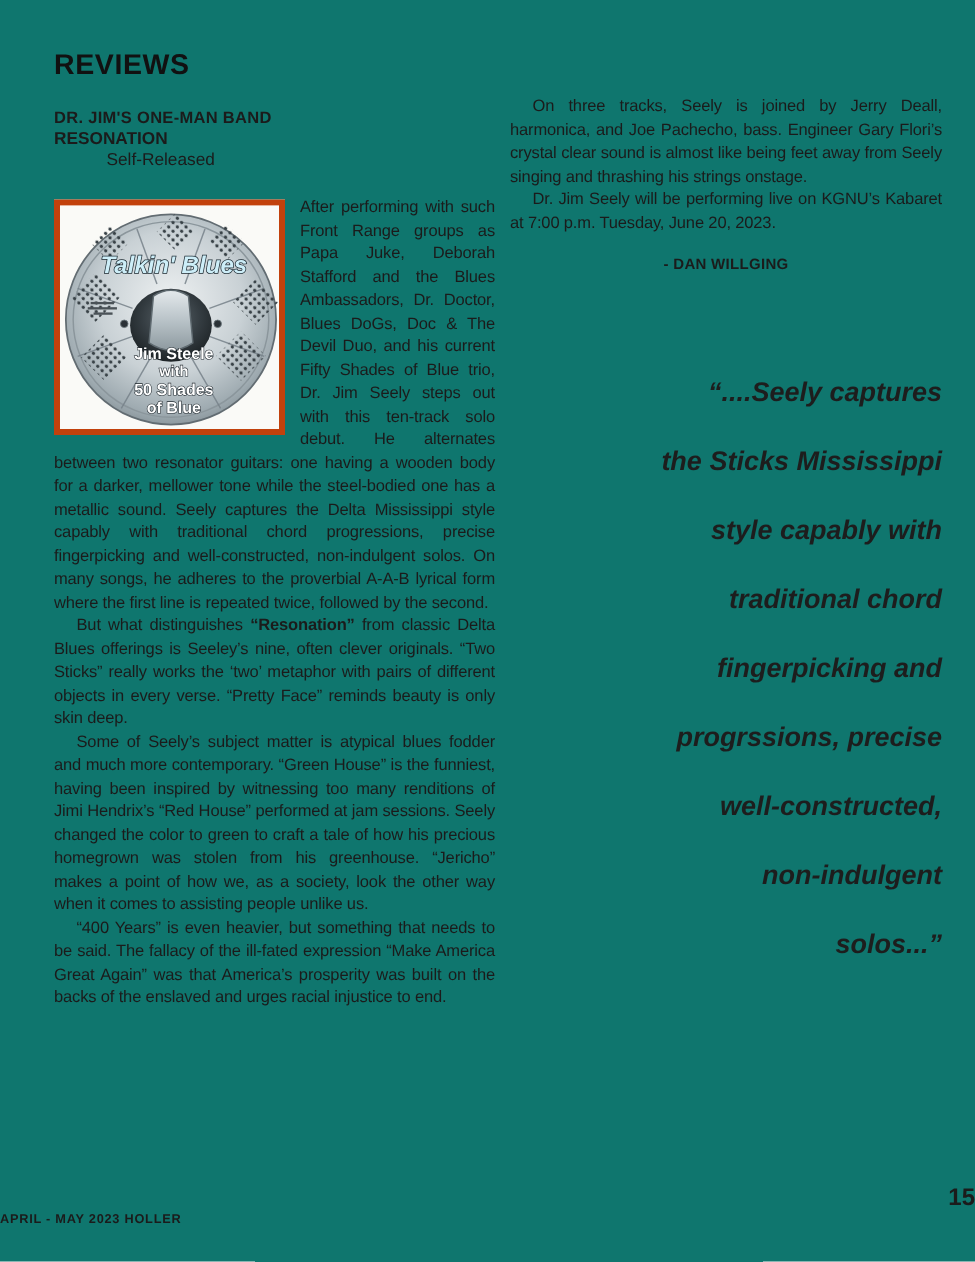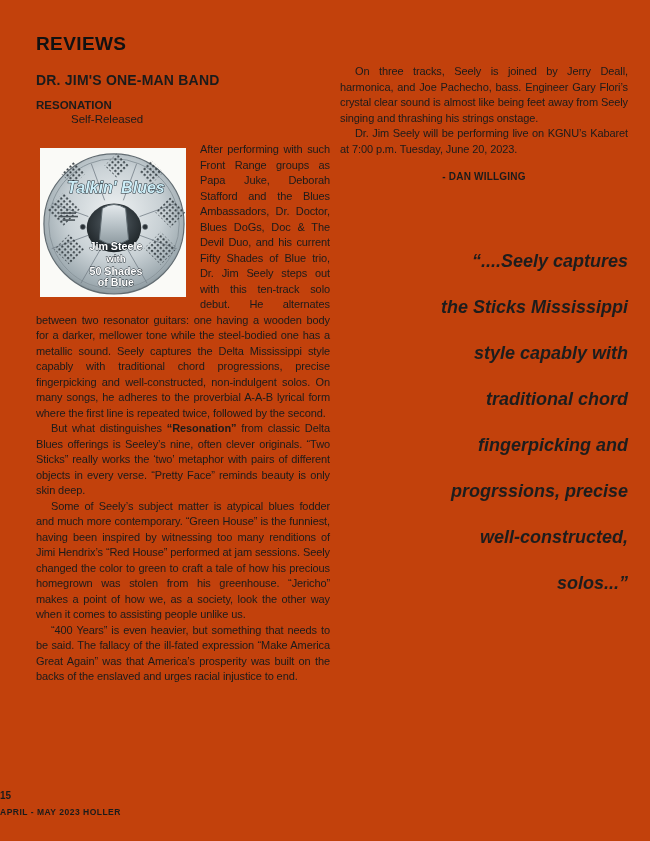--- a/index.html
+++ b/index.html
@@ -1,50 +1,50 @@
 <!DOCTYPE html>
 <html><head>
 <meta charset="utf-8">
 <style>
   html,body{margin:0;padding:0;background:#e9e9e9;}
   .page{
-    position:relative;width:650px;height:841px;margin:0 auto;background:#c2410c;
+    position:relative;width:650px;height:841px;margin:0 auto;background:#0f766e;
     font-family:"Liberation Sans","DejaVu Sans",sans-serif;color:#1b1b1b;overflow:hidden;
   }
   .section-title{
     position:absolute;left:36px;top:33px;font-size:19px;font-weight:bold;
     letter-spacing:.4px;color:#111;
   }
   .columns{position:absolute;left:36px;top:0;width:592px;display:flex;gap:10px;}
   .col-left{width:294px;padding-top:73px;box-sizing:border-box;}
   .col-right{width:288px;padding-top:64px;box-sizing:border-box;}
   .review-header{line-height:1.12;margin-bottom:17px;}
-  .artist{font-size:14px;font-weight:bold;letter-spacing:.2px;}
-  .album{font-size:11.5px;font-weight:bold;margin-top:10px;}
+  .artist{font-size:11px;font-weight:bold;letter-spacing:.2px;}
+  .album{font-size:11.5px;font-weight:bold;margin-top:2px;}
   .release{font-size:11.5px;margin-top:1px;margin-left:35px;}
   .album-art{
     float:left;width:154px;height:157px;margin:2px 10px 5px 0;
     border:4px solid #c2410c;box-sizing:border-box;background:#fbfbf8;
   }
   .album-art svg{display:block;width:100%;height:100%;}
   .paras p{
     margin:0;font-size:11px;line-height:15.5px;text-align:justify;
     letter-spacing:-.1px;
   }
   .paras p.indent{text-indent:15px;}
   .paras .b{font-weight:bold;}
   .byline{font-size:10px;font-weight:bold;margin-top:14px;letter-spacing:.2px;text-align:center;}
   .pull-quote{
     margin-top:56px;text-align:center;font-style:italic;font-weight:bold;
     font-size:18px;color:#1d1d1d;
   }
   .quote-line{line-height:46px;white-space:nowrap;text-align:right;}
   .footer-num{
-    position:absolute;left:0;right:0;top:790px;text-align:left;
-    font-size:10px;font-weight:bold;color:#1b1b1b;
+    position:absolute;left:0;right:0;top:790px;text-align:right;
+    font-size:16px;font-weight:bold;color:#1b1b1b;padding-left:48px;
   }
   .footer-text{
     position:absolute;left:0;right:0;top:807px;text-align:left;
     font-size:8.5px;font-weight:bold;letter-spacing:.5px;color:#1b1b1b;
   }
 </style>
 </head>
 <body>
 
 <div class="page">
@@ -140,20 +140,21 @@
         </div>
       <div class="byline">- DAN WILLGING</div>
       <div class="pull-quote">
           <div class="quote-line">“....Seely captures</div>
           <div class="quote-line">the Sticks Mississippi</div>
           <div class="quote-line">style capably with</div>
           <div class="quote-line">traditional chord</div>
           <div class="quote-line">fingerpicking and</div>
           <div class="quote-line">progrssions, precise</div>
           <div class="quote-line">well-constructed,</div>
+          <div class="quote-line">non-indulgent</div>
           <div class="quote-line">solos...”</div>
         </div>
     </div>
 
   </div>
 
   <div class="footer-num">15</div>
   <div class="footer-text">APRIL - MAY 2023 HOLLER</div>
 
 </div>

